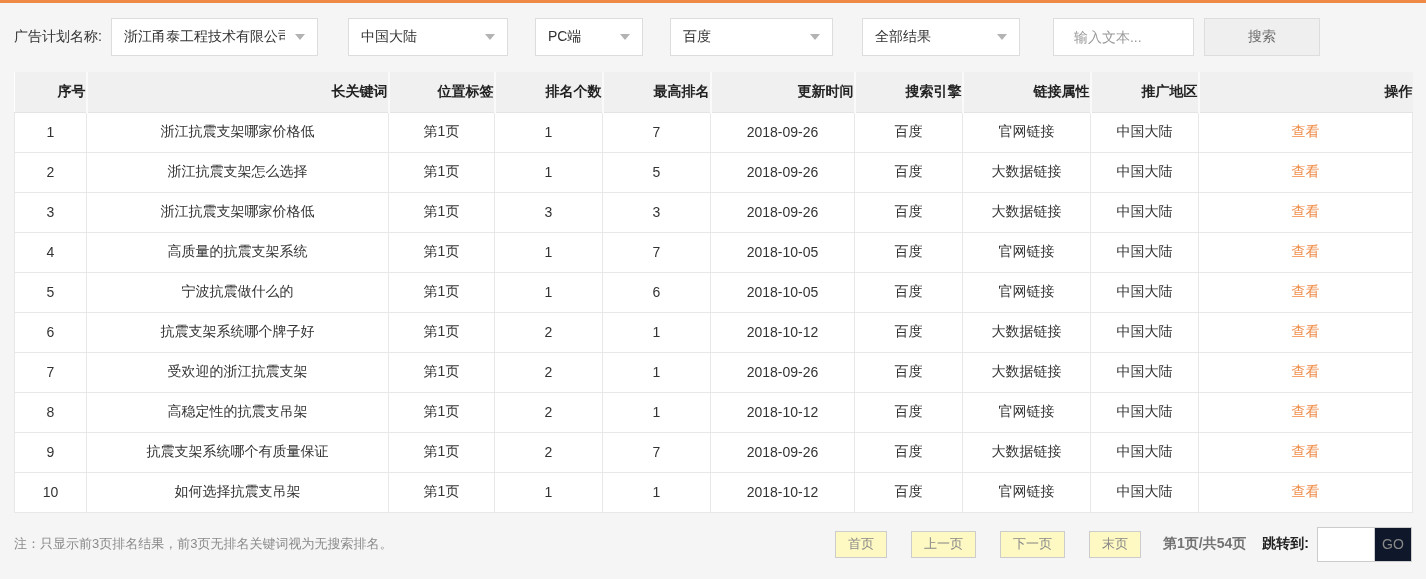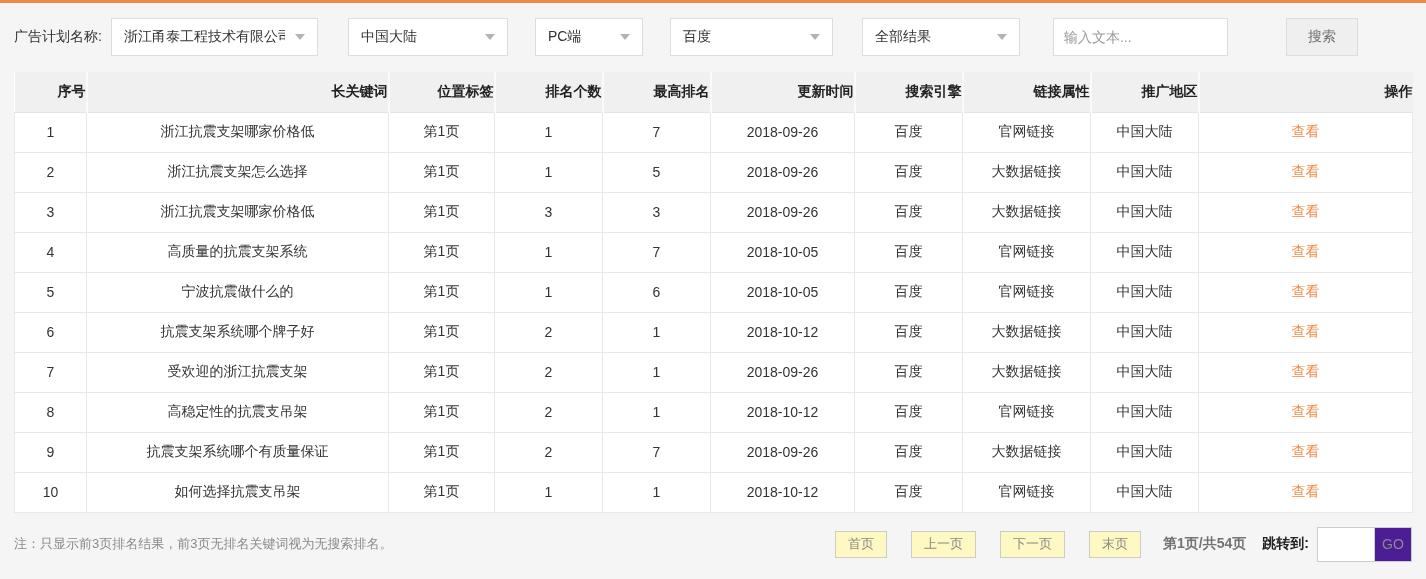--- a/index.html
+++ b/index.html
@@ -29,27 +29,27 @@
     width:0; height:0; margin-left:10px; flex:none;
     border-left:5px solid transparent; border-right:5px solid transparent;
     border-top:6px solid #b3b3b3;
   }
   .sel-plan   { width:207px; margin-right:30px; }
   .sel-region { width:160px; margin-right:27px; }
   .sel-device { width:108px; margin-right:27px; }
   .sel-engine { width:163px; margin-right:29px; }
   .sel-result { width:158px; margin-right:33px; }
   .txt-input {
-    width:175px; height:38px; border:1px solid #ddd; background:#fff;
-    padding:0 10px; font:inherit; color:#333; margin-right:10px;
+    width:141px; height:38px; border:1px solid #ddd; background:#fff;
+    padding:0 20px; font:inherit; color:#333; margin-right:10px;
   }
   .txt-input::placeholder { color:#999; }
   .search-btn {
-    width:72px; height:38px; background:#efefef; border:1px solid #ddd;
-    color:#6e6e6e; font:inherit; cursor:pointer;margin-left:48px;
+    width:116px; height:38px; background:#efefef; border:1px solid #ddd;
+    color:#6e6e6e; font:inherit; cursor:pointer;
   }
 
   
   .tbl-wrap { margin:0 14px; }
   table { width:1398px; border-collapse:collapse; background:#fff; table-layout:fixed; }
   thead th {
     height:40px; background: var(--header-bg, #f0f0f0);
     font-weight:bold; color:#222; text-align:right;
     border-left:2px solid #fafafa; border-bottom:1px solid #e3e3e3;
   }
@@ -73,21 +73,21 @@
     height:27px; padding:0 12px; margin-left:24px;
     background:#fef9c3; border:1px solid #ccc; color:#888;
     font:inherit; font-size:13px; cursor:pointer; white-space:nowrap;
   }
   .pg-btn:first-child { margin-left:0; }
   .page-info { margin-left:22px; color:#737373; font-weight:bold; white-space:nowrap; }
   .jump-label { margin-left:16px; color:#222; font-weight:bold; white-space:nowrap; }
   .jump-group { display:flex; align-items:stretch; margin-left:8px; border:1px solid #ccc; height:35px; }
   .jump-input { width:56px; border:none; background:#fff; padding:0 6px; font:inherit; outline:none; }
   .go-btn {
-    width:37px; background:#4c1d95; border:none; border-left:1px solid #ccc;
+    width:37px; background:#0f172a; border:none; border-left:1px solid #ccc;
     color:#8a8a8a; font:inherit; cursor:pointer;
   }
 </style>
 </head>
 <body>
 
 <div class="page">
   <div class="top-accent"></div>
 
   <div class="filters">

